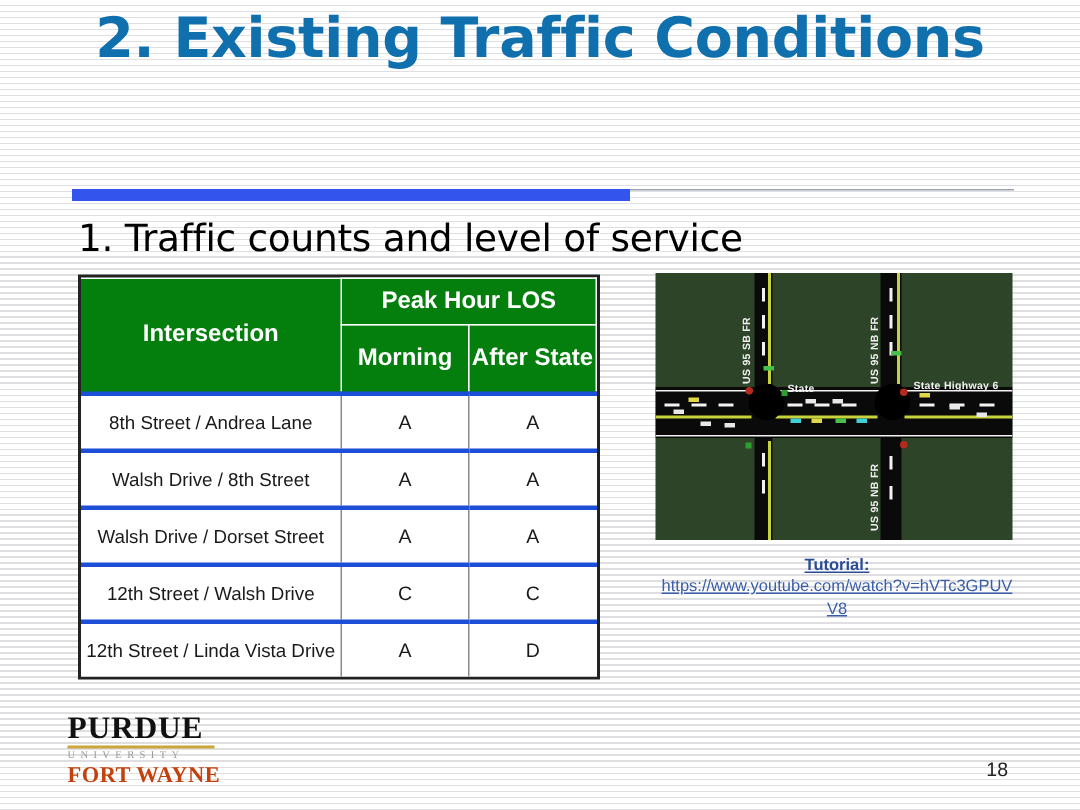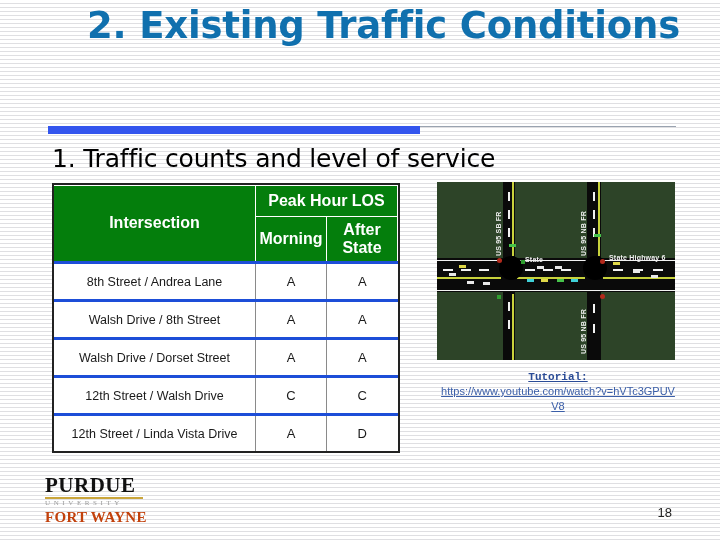--- a/index.html
+++ b/index.html
@@ -21,21 +21,21 @@
     overflow: hidden;
     position: relative;
   }
 
   
   .slide-title {
     position: absolute;
     top: 6px;
     left: 40px;
     width: 640px;
-    text-align: right;
+    text-align: center;
     color: #1070ae;
     font-family: "DejaVu Sans", sans-serif;
     font-weight: bold;
     font-size: 37px;
     line-height: 1.08;
     letter-spacing: -0.2px;
   }
 
   
   .divider-wrap {
@@ -200,21 +200,20 @@
     text-align: center;
     font-family: "Liberation Sans", sans-serif;
     font-size: 11px;
     line-height: 1.3;
   }
   .tutorial-label {
     color: #2a4b96;
     font-weight: bold;
     text-decoration: underline;
     display: block;
-    font-family: Liberation Mono, monospace;
   }
   .tutorial-url {
     color: #3a5ea8;
     text-decoration: underline;
     display: block;
     word-break: break-all;
   }
 
   
   .logo {
@@ -271,21 +270,21 @@
   <div class="divider-thin"></div>
   <div class="divider-bar"></div>
 </div>
 
 <div class="bullet-line">1. Traffic counts and level of service</div>
 
 <div class="los-table-wrap">
   <table class="los-table">
     <thead>
       <tr>
-        <th class="th-green th-intersection" rowspan="2" style="width:201px; height:74px;">Intersection</th>
+        <th class="th-green th-intersection" rowspan="2" style="width:173px; height:74px;">Intersection</th>
         <th class="th-green" colspan="2" style="height:30px;">Peak Hour LOS</th>
       </tr>
       <tr>
         <th class="th-green" style="width:86px; height:44px;">Morning</th>
         <th class="th-green" style="width:86px; height:44px;">After State</th>
       </tr>
     </thead>
     <tbody>
       <tr>
         <td class="row-cell name-col">8th Street / Andrea Lane</td>

